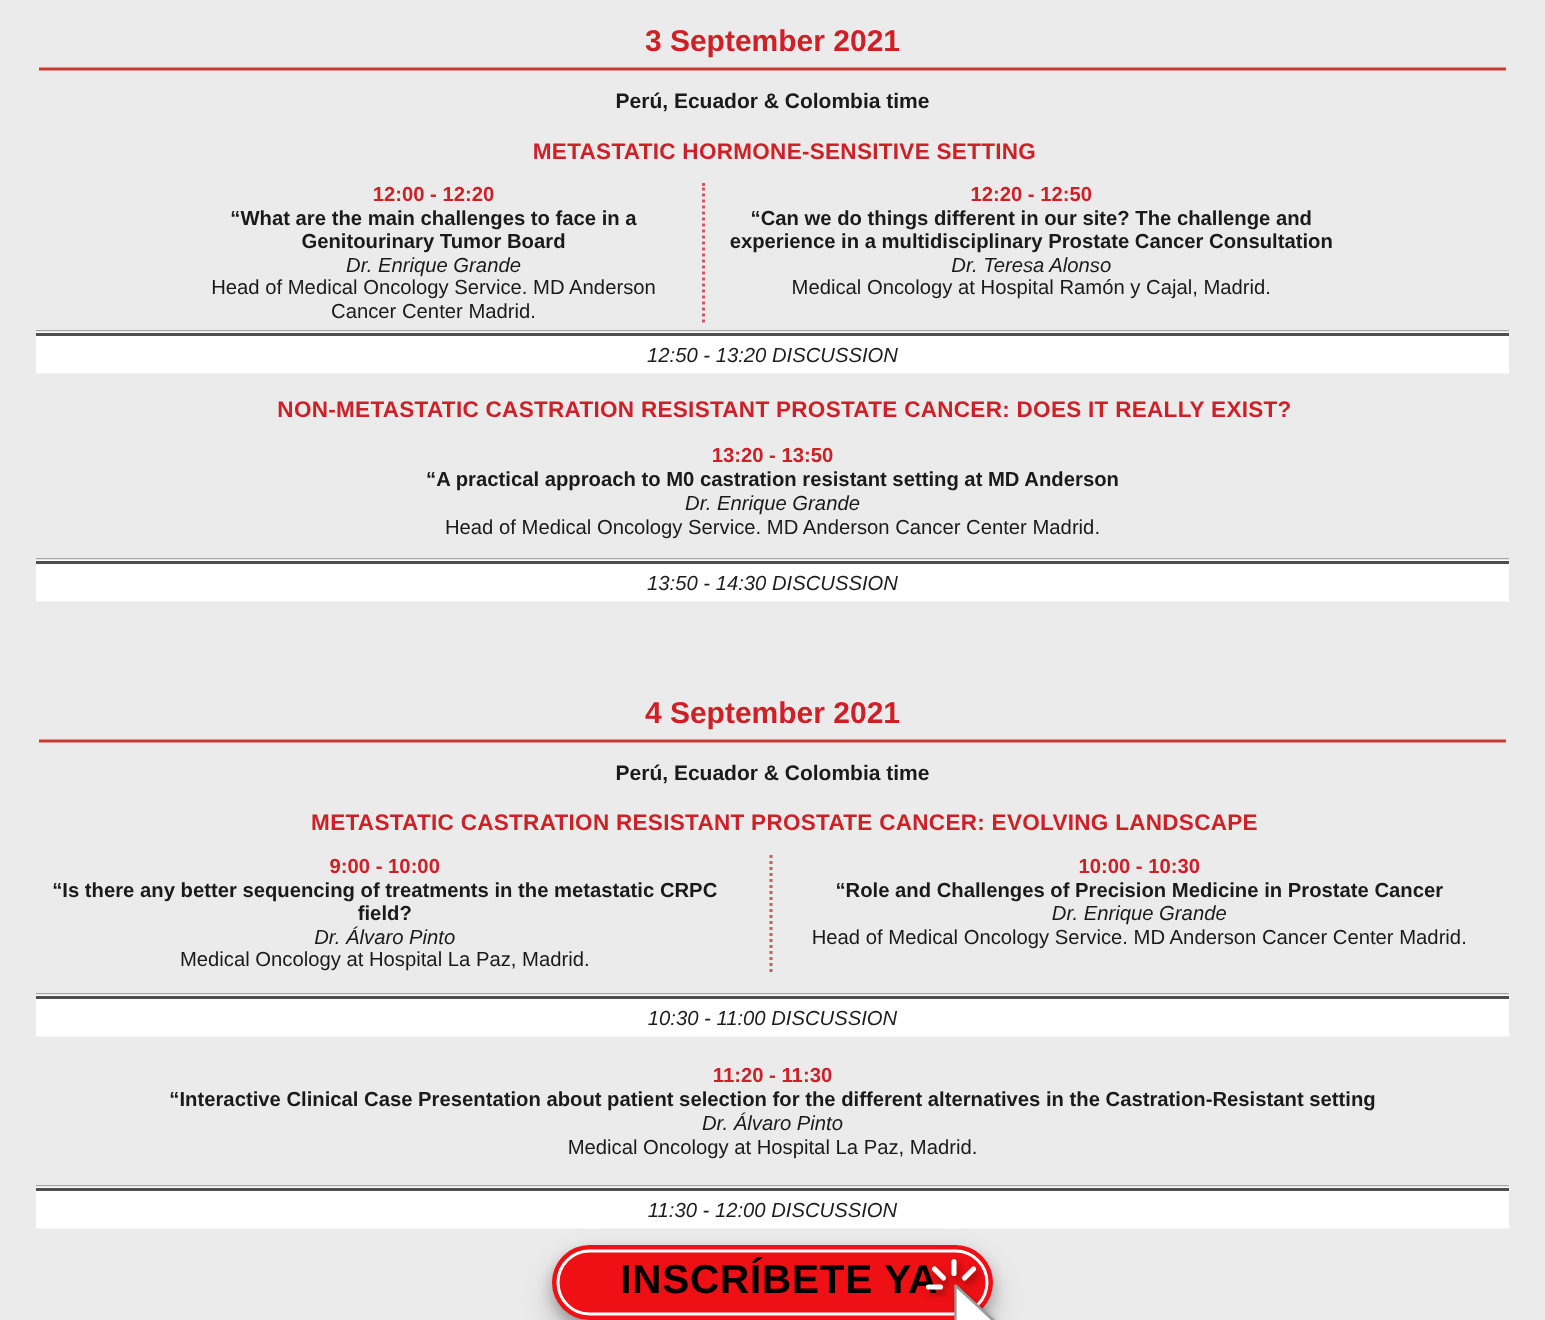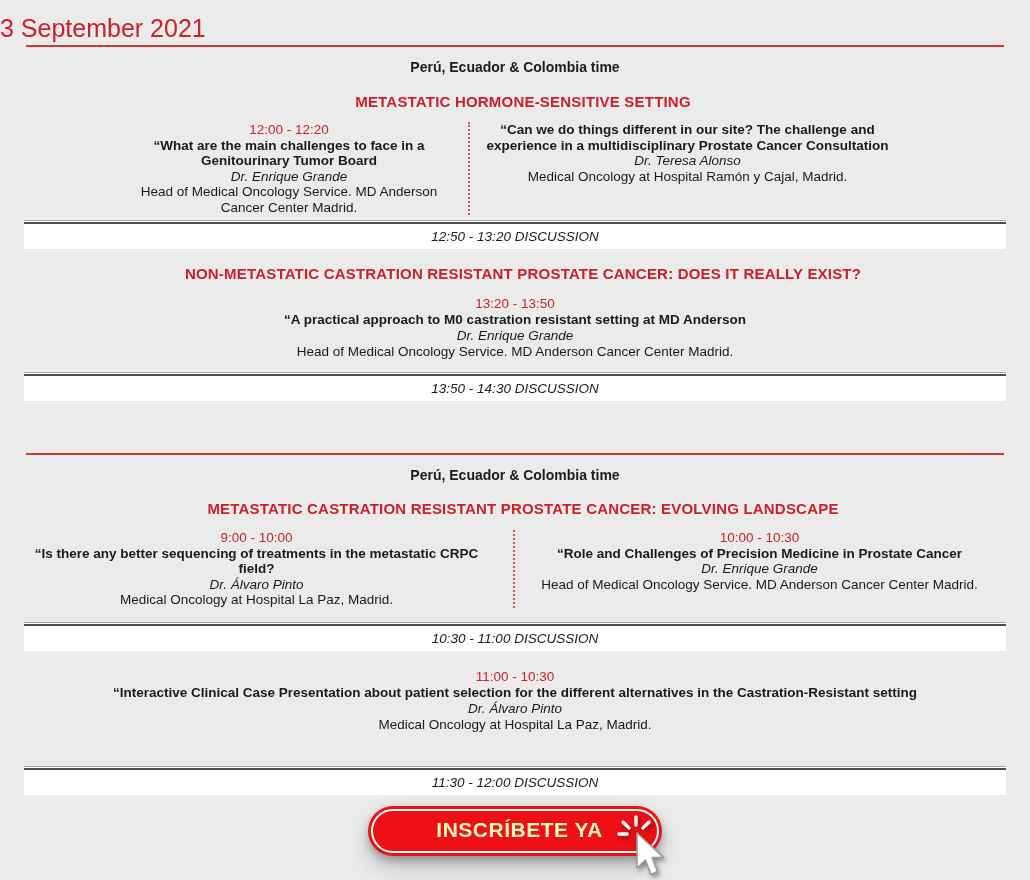--- a/index.html
+++ b/index.html
@@ -6,38 +6,38 @@
     --bg:#ebebeb; --accent-red:#ce2127; --rule-red:#cb3a33; --text:#1a1a1a;
     --bar-bg:#ffffff; --bar-line-light:#a6a6a6; --bar-line-dark:#4f4f4f;
     --button-red:#ee1014; --divider-red:#d5565b;
   }
   html,body{margin:0;padding:0;}
   .page{
     width:1030px;height:880px;background:var(--bg);
     font-family:"Liberation Sans","DejaVu Sans",sans-serif;color:var(--text);
     position:relative;overflow:hidden;
   }
-  .date-title{margin:16px 0 0;font-size:25px;line-height:24px;font-weight:400;
-    color:var(--accent-red);}
+  .date-title{margin:16px 0 0;font-size:20px;line-height:24px;font-weight:700;
+    text-align:center;color:var(--accent-red);}
   .red-rule{margin:5px 26px 0;height:2px;background:var(--rule-red);}
   .timezone{margin-top:12px;font-size:14px;line-height:17px;font-weight:700;text-align:center;}
   .section-heading{margin-top:17px;font-size:15px;line-height:18px;font-weight:700;
     text-align:center;color:var(--accent-red);letter-spacing:.2px;padding-left:16px;}
   .cols{display:flex;align-items:stretch;}
   .cols.day1{margin-top:11px;}
   .cols.day2{margin-top:12px;}
   .col{box-sizing:border-box;text-align:center;}
   .d1-left{width:470px;padding:0 15px 0 125px;border-right:2px dotted var(--divider-red);}
   .d1-right{flex:1;padding:0 133px 0 8px;}
   .d2-left{width:515px;padding:0 34px;border-right:2px dotted var(--divider-red);}
   .d2-right{flex:1;padding:0 32px 0 6px;}
   .session{text-align:center;}
   .session .line{font-size:13.5px;line-height:15.5px;}
   .cols .line,.cols .time{line-height:15.5px;}
-  .time{font-size:13.5px;font-weight:400;color:var(--accent-red);}
+  .time{font-size:13.5px;font-weight:700;color:var(--accent-red);}
   .stitle{font-size:13.5px;font-weight:700;white-space:pre-line;}
   .speaker{font-size:13.5px;font-style:italic;}
   .affil{font-size:13.5px;white-space:pre-line;}
   .single{margin-top:13px;}
   .single > div{line-height:16px;}
   .disc{margin:12px 24px 0;font-style:italic;}
   .disc .dl-top{height:1px;background:var(--bar-line-light);}
   .disc .dl-gap{height:1px;background:#fff;}
   .disc .dl-dark{height:2px;background:var(--bar-line-dark);}
   .disc .dbar{background:var(--bar-bg);height:25px;display:flex;align-items:center;
@@ -46,21 +46,21 @@
   .btn-wrap{position:relative;width:294px;margin:11px auto 0;}
   .register-btn{
     position:relative;width:294px;height:50px;border:none;cursor:pointer;
     background:var(--button-red);border-radius:25px;
     box-shadow:0 5px 10px rgba(0,0,0,.28),0 12px 24px rgba(0,0,0,.16);
     display:flex;align-items:center;justify-content:center;
     font-family:"Liberation Sans","DejaVu Sans",sans-serif;
   }
   .register-btn::after{content:"";position:absolute;inset:3px;border:2px solid #fff;
     border-radius:22px;pointer-events:none;}
-  .register-btn .label{color:#fef9c3;font-size:21px;font-weight:700;letter-spacing:.5px;
+  .register-btn .label{color:#000000;font-size:27px;font-weight:700;letter-spacing:.5px;
     padding:0 30px 2px 6px;margin-left:33px;}
   .cursor-icon{position:absolute;right:-16px;top:8px;width:62px;height:72px;
     filter:drop-shadow(2px 3px 2px rgba(0,0,0,.35));pointer-events:none;}
 </style>
 </head>
 <body>
 
 <div class="page">
 
   <div class="date-title">3 September 2021</div>
@@ -72,20 +72,21 @@
   <div class="cols day1">
     <div class="col d1-left session">
       <div class="time line">12:00 - 12:20</div>
       <div class="stitle line">“What are the main challenges to face in a
 Genitourinary Tumor Board</div>
       <div class="speaker line">Dr. Enrique Grande</div>
       <div class="affil line">Head of Medical Oncology Service. MD Anderson
 Cancer Center Madrid.</div>
     </div>
     <div class="col d1-right session">
+      <div class="time line">12:20 - 12:50</div>
       <div class="stitle line">“Can we do things different in our site? The challenge and
 experience in a multidisciplinary Prostate Cancer Consultation</div>
       <div class="speaker line">Dr. Teresa Alonso</div>
       <div class="affil line">Medical Oncology at Hospital Ramón y Cajal, Madrid.</div>
     </div>
   </div>
 
   <div class="disc" style="margin-top:5px;">
     <div class="dl-top"></div>
     <div class="dl-gap"></div>
@@ -108,20 +109,21 @@
     <div class="dl-top"></div>
     <div class="dl-gap"></div>
     <div class="dl-dark"></div>
     <div class="dbar">
         <span>13:50 - 14:30 DISCUSSION</span>
       </div>
   </div>
 
   <div class="gap-day"></div>
 
+  <div class="date-title">4 September 2021</div>
   <div class="red-rule"></div>
   <div class="timezone">Perú, Ecuador &amp; Colombia time</div>
 
   <div class="section-heading" style="margin-top:16px;">METASTATIC CASTRATION RESISTANT PROSTATE CANCER: EVOLVING LANDSCAPE</div>
 
   <div class="cols day2">
     <div class="col d2-left session">
       <div class="time line">9:00 - 10:00</div>
       <div class="stitle line">“Is there any better sequencing of treatments in the metastatic CRPC field?</div>
       <div class="speaker line">Dr. Álvaro Pinto</div>
@@ -138,27 +140,27 @@
   <div class="disc" style="margin-top:14px;">
     <div class="dl-top"></div>
     <div class="dl-gap"></div>
     <div class="dl-dark"></div>
     <div class="dbar">
         <span>10:30 - 11:00 DISCUSSION</span>
       </div>
   </div>
 
   <div class="session single" style="margin-top:18px;">
-    <div class="time">11:00 - 10:30</div>
+    <div class="time">11:20 - 11:30</div>
     <div class="stitle">“Interactive Clinical Case Presentation about patient selection for the different alternatives in the Castration-Resistant setting</div>
     <div class="speaker">Dr. Álvaro Pinto</div>
     <div class="affil">Medical Oncology at Hospital La Paz, Madrid.</div>
   </div>
 
-  <div class="disc" style="margin-top:33px;">
+  <div class="disc" style="margin-top:17px;">
     <div class="dl-top"></div>
     <div class="dl-gap"></div>
     <div class="dl-dark"></div>
     <div class="dbar">
         <span>11:30 - 12:00 DISCUSSION</span>
       </div>
   </div>
 
   <div class="btn-wrap">
     <button class="register-btn">

